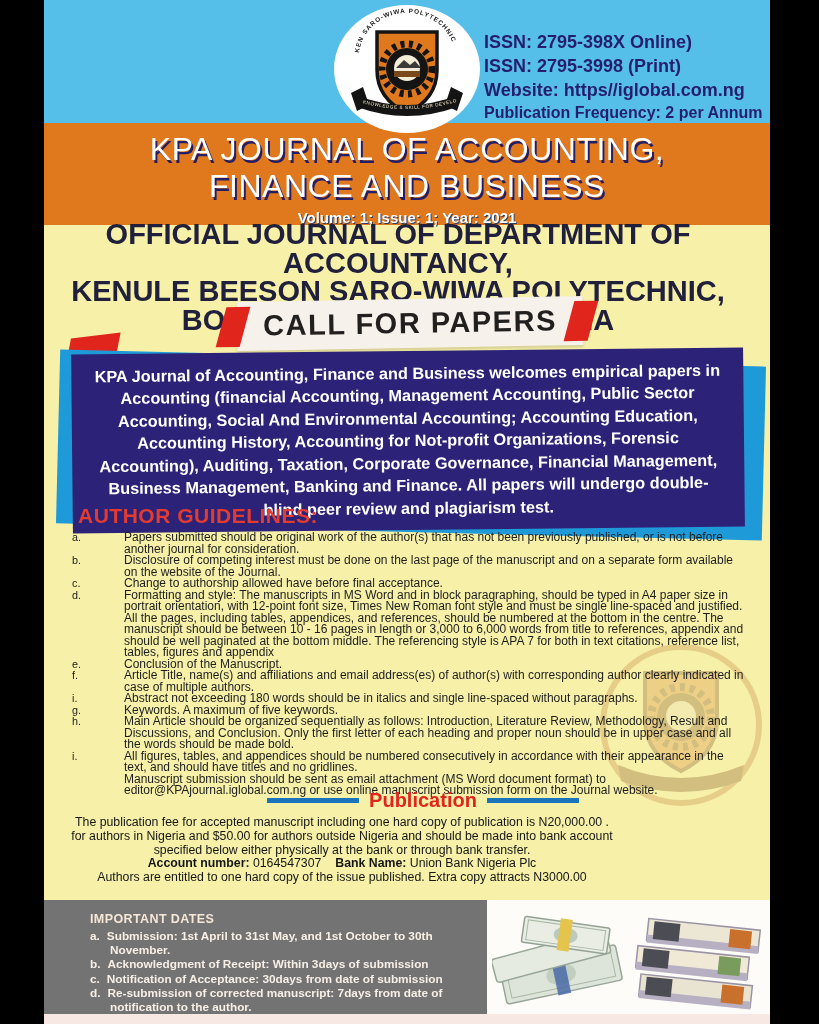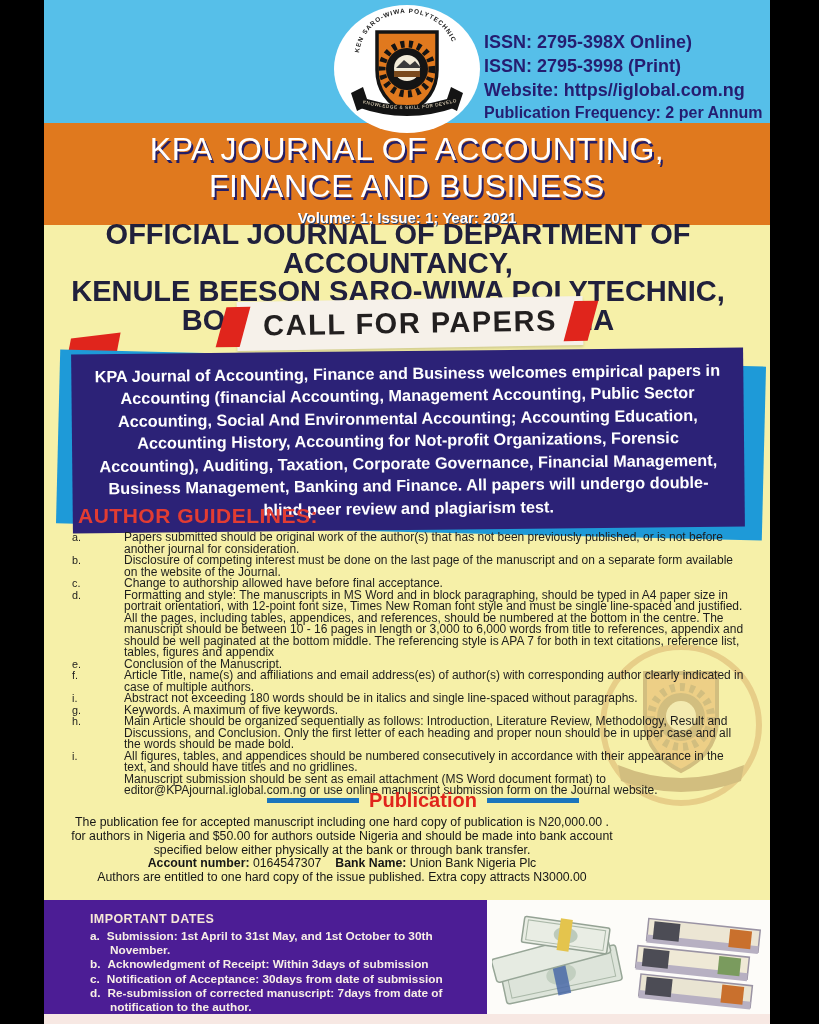--- a/index.html
+++ b/index.html
@@ -60,21 +60,21 @@
   .pub-head{position:absolute;left:16px;top:789px;width:726px;display:flex;justify-content:center;
             align-items:center;z-index:4;}
   .pub-bar{width:92px;height:5px;background:#1b75bc;margin:0 10px;}
   .pub-title{font-size:20px;font-weight:bold;color:#e0251c;}
   .pub-body{position:absolute;left:0;top:816px;width:596px;text-align:center;color:#161616;
             font-size:12.3px;line-height:13.8px;z-index:4;}
   .pub-body b{font-weight:bold;}
   .pub-body .gap{display:inline-block;width:14px;}
 
   
-  .dates-box{position:absolute;left:0;top:900px;width:443px;height:114px;background:#4c1d95;
+  .dates-box{position:absolute;left:0;top:900px;width:443px;height:114px;background:#737373;
              box-sizing:border-box;padding:12px 10px 0 46px;}
   .dates-head{font-size:12.5px;font-weight:bold;color:#f6e7d7;letter-spacing:.4px;margin-bottom:3px;}
   .d-row{font-size:11.8px;line-height:14.2px;color:#f8efe6;font-weight:bold;
          padding-left:20px;text-indent:-20px;}
   .d-row .d-label{margin-right:7px;font-weight:bold;}
   .money-area{position:absolute;left:443px;top:900px;width:283px;height:114px;background:#fdfcf9;}
   .money{position:absolute;}
   .strip-pink{position:absolute;left:0;top:1014px;width:726px;height:10px;background:#f7e8e3;}
 </style>
 </head>

